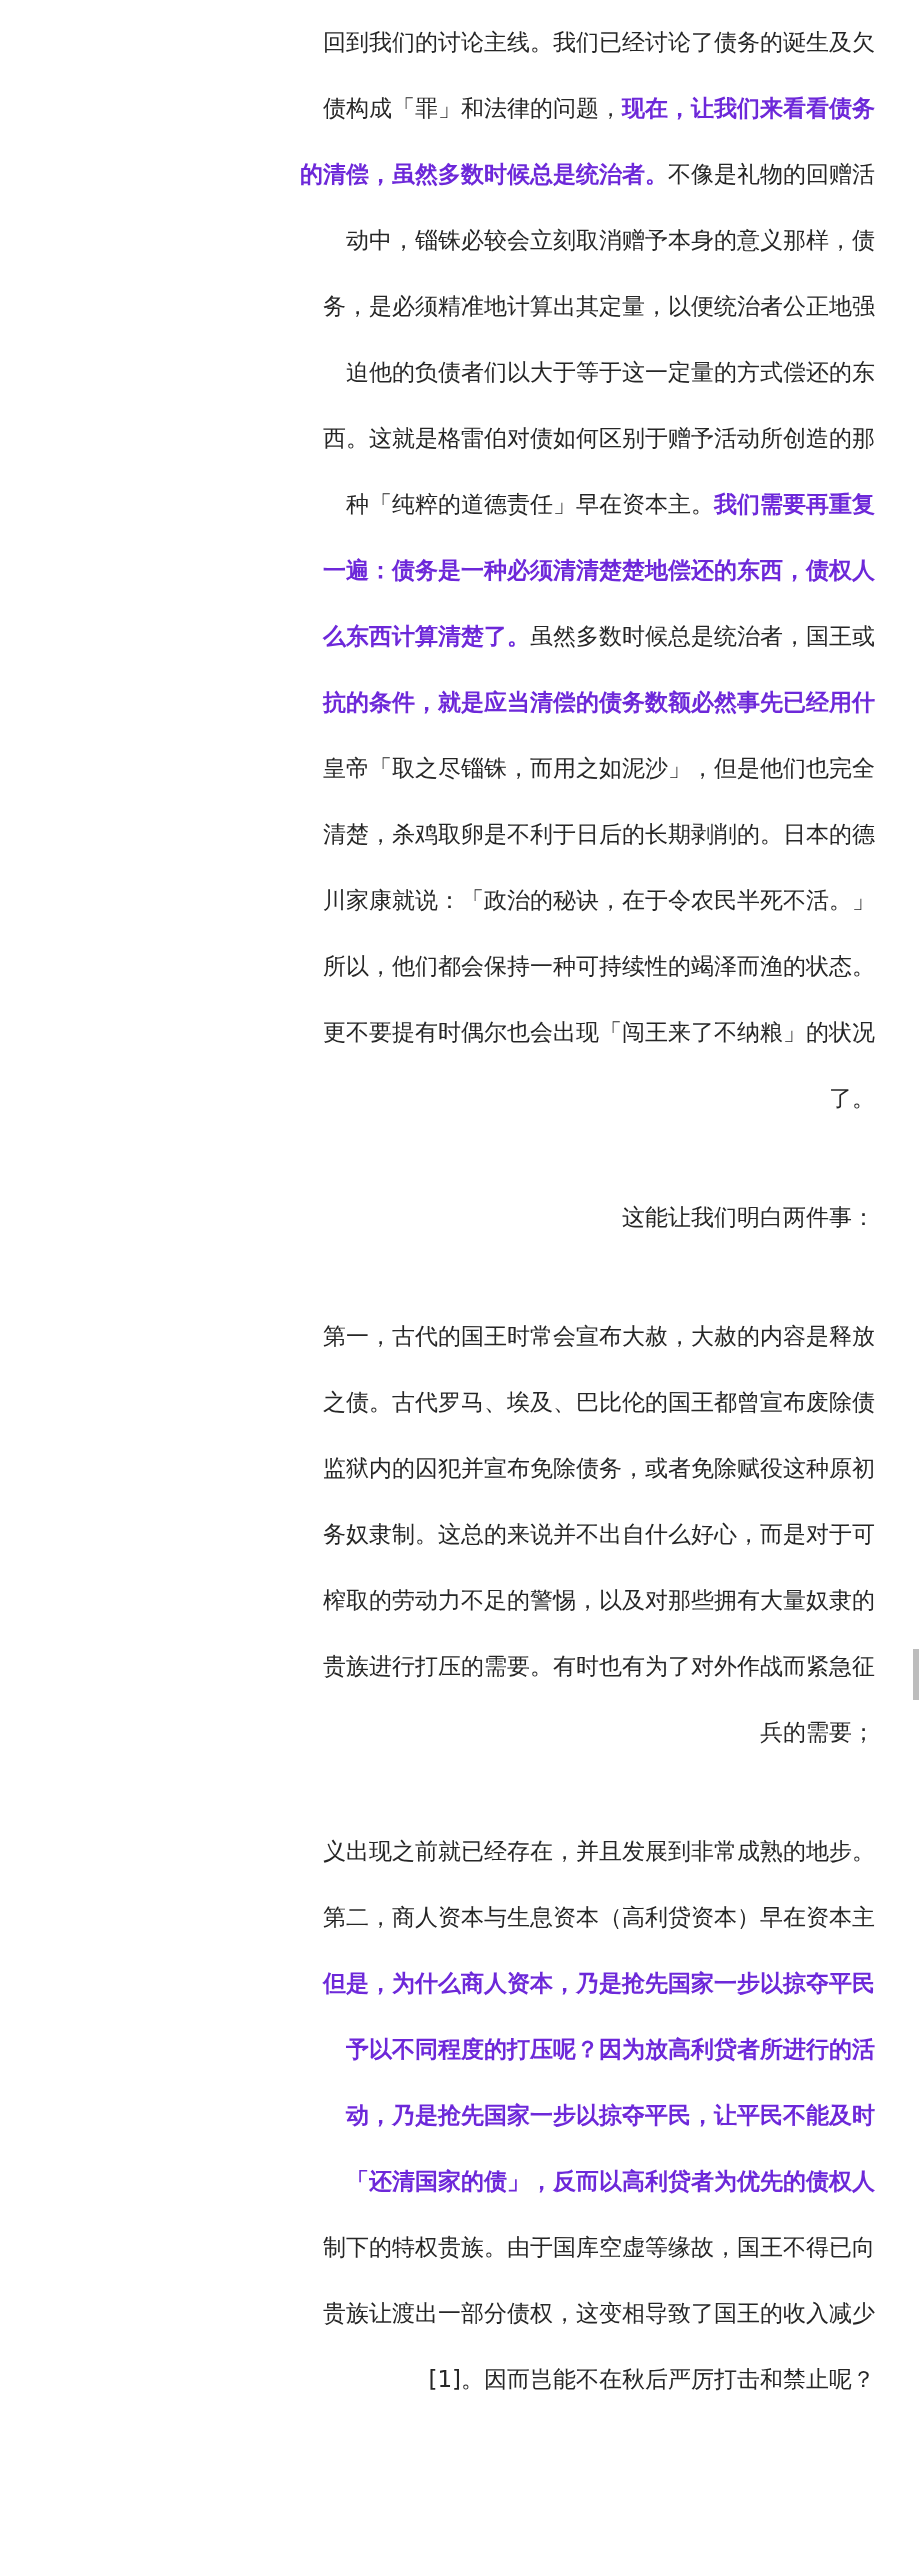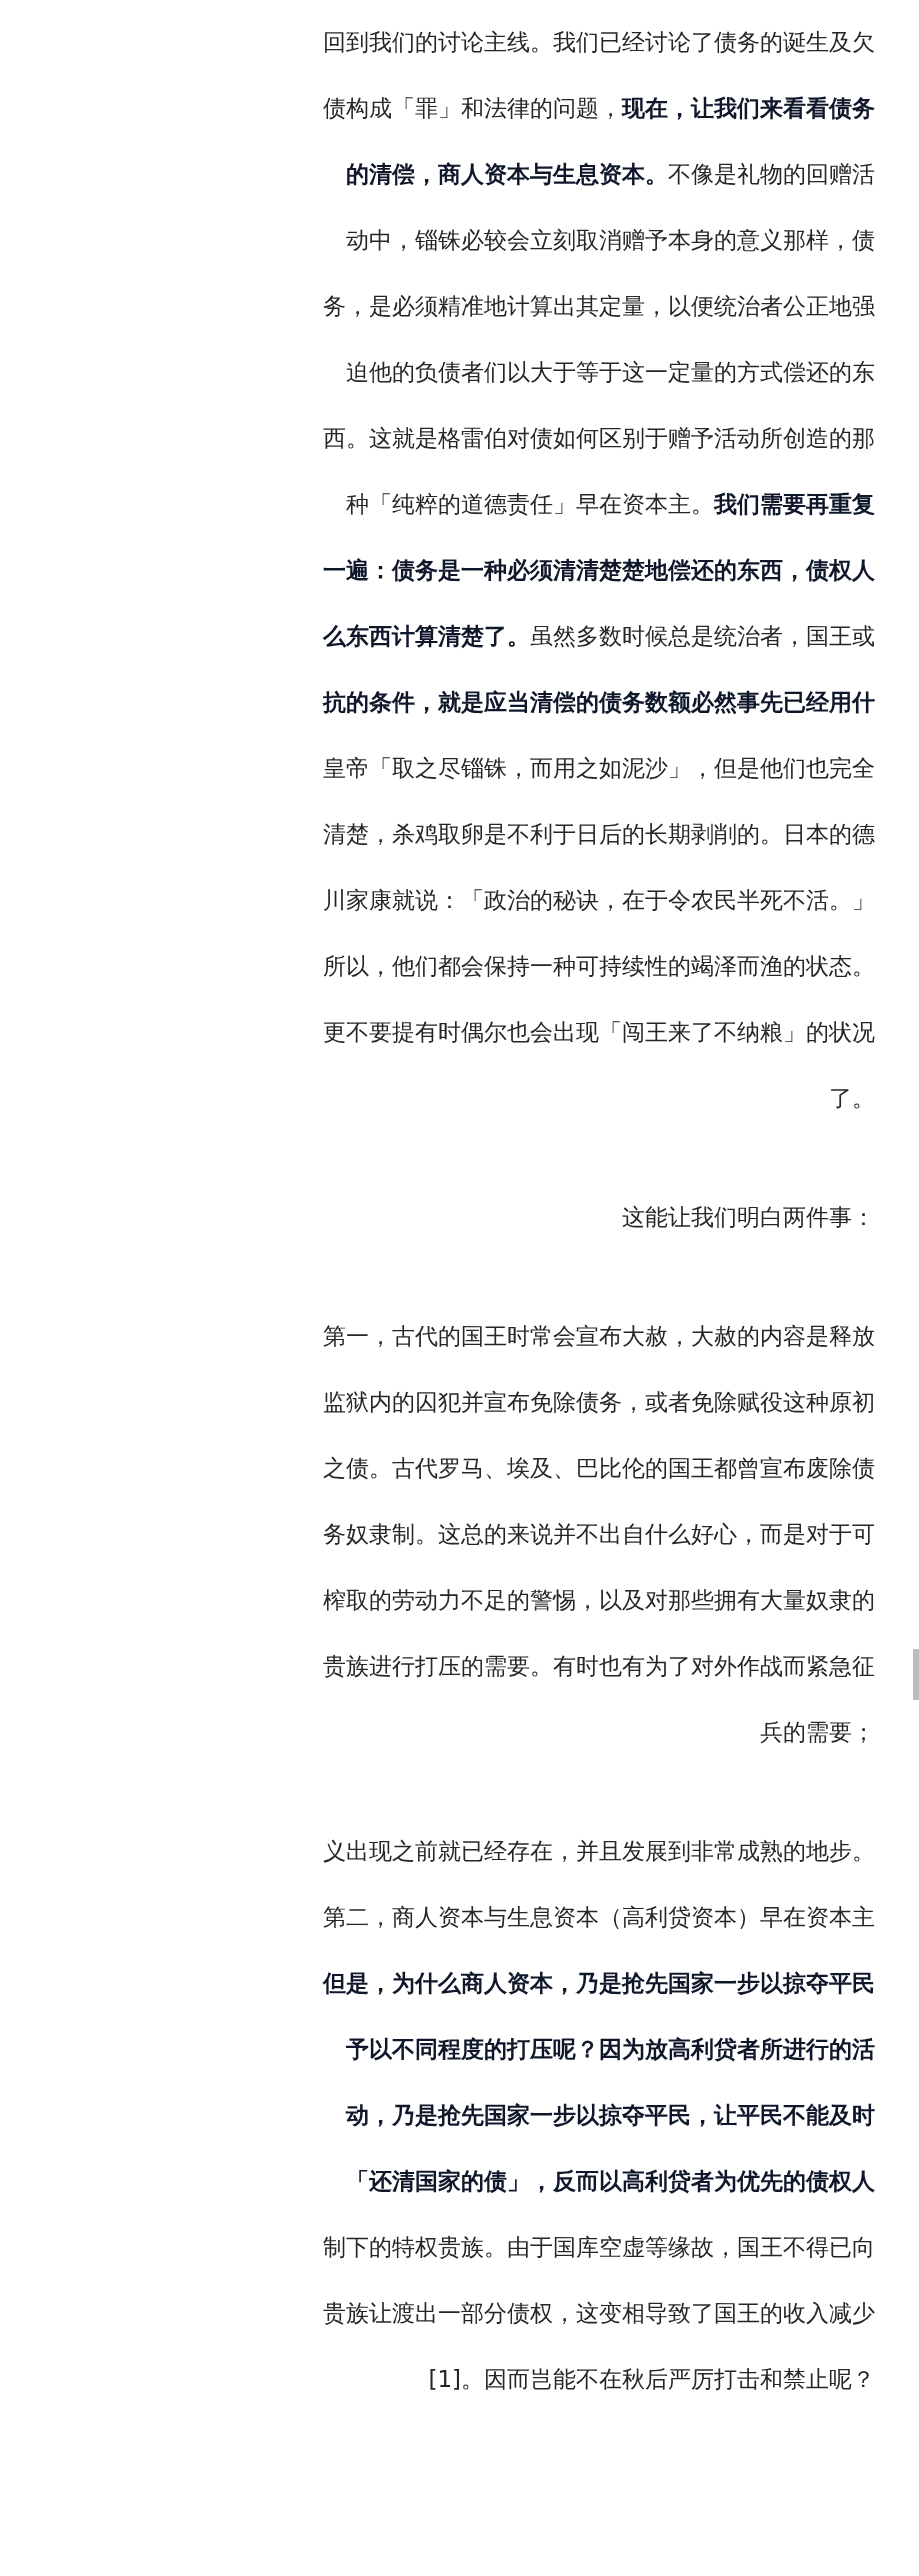--- a/index.html
+++ b/index.html
@@ -20,61 +20,61 @@
   .para { margin: 0 0 53px 0; }
   .line {
     display: block;
     height: 66px;
     line-height: 66px;
     font-size: 23px;
     white-space: nowrap;
     letter-spacing: 0px;
     text-align: right;
   }
-  .seg-b { font-weight: bold; color: #0f172a; }
+  .seg-b { font-weight: bold; color: #6d28d9; }
   .seg-n { font-weight: normal; }
   .scrollbar-thumb {
     position: absolute;
     left: 913px;
     top: 1649px;
     width: 6px;
     height: 51px;
     background: #bdbdbd;
   }
 </style>
 </head>
 <body>
 
 <article class="article" id="article">
     <p class="para">
       <span class="line"><span class="seg-n">回到我们的讨论主线。我们已经讨论了债务的诞生及欠</span></span>
       <span class="line"><span class="seg-n">债构成「罪」和法律的问题，</span><span class="seg-b">现在，让我们来看看债务</span></span>
-      <span class="line"><span class="seg-b">的清偿，商人资本与生息资本。</span><span class="seg-n">不像是礼物的回赠活</span></span>
+      <span class="line"><span class="seg-b">的清偿，虽然多数时候总是统治者。</span><span class="seg-n">不像是礼物的回赠活</span></span>
       <span class="line"><span class="seg-n">动中，锱铢必较会立刻取消赠予本身的意义那样，债</span></span>
       <span class="line"><span class="seg-n">务，是必须精准地计算出其定量，以便统治者公正地强</span></span>
       <span class="line"><span class="seg-n">迫他的负债者们以大于等于这一定量的方式偿还的东</span></span>
       <span class="line"><span class="seg-n">西。这就是格雷伯对债如何区别于赠予活动所创造的那</span></span>
       <span class="line"><span class="seg-n">种「纯粹的道德责任」早在资本主。</span><span class="seg-b">我们需要再重复</span></span>
       <span class="line"><span class="seg-b">一遍：债务是一种必须清清楚楚地偿还的东西，债权人</span></span>
       <span class="line"><span class="seg-b">么东西计算清楚了。</span><span class="seg-n">虽然多数时候总是统治者，国王或</span></span>
       <span class="line"><span class="seg-b">抗的条件，就是应当清偿的债务数额必然事先已经用什</span></span>
       <span class="line"><span class="seg-n">皇帝「取之尽锱铢，而用之如泥沙」，但是他们也完全</span></span>
       <span class="line"><span class="seg-n">清楚，杀鸡取卵是不利于日后的长期剥削的。日本的德</span></span>
       <span class="line"><span class="seg-n">川家康就说：「政治的秘诀，在于令农民半死不活。」</span></span>
       <span class="line"><span class="seg-n">所以，他们都会保持一种可持续性的竭泽而渔的状态。</span></span>
       <span class="line"><span class="seg-n">更不要提有时偶尔也会出现「闯王来了不纳粮」的状况</span></span>
       <span class="line"><span class="seg-n">了。</span></span>
     </p>
     <p class="para">
       <span class="line"><span class="seg-n">这能让我们明白两件事：</span></span>
     </p>
     <p class="para">
       <span class="line"><span class="seg-n">第一，古代的国王时常会宣布大赦，大赦的内容是释放</span></span>
+      <span class="line"><span class="seg-n">之债。古代罗马、埃及、巴比伦的国王都曾宣布废除债</span></span>
       <span class="line"><span class="seg-n">监狱内的囚犯并宣布免除债务，或者免除赋役这种原初</span></span>
-      <span class="line"><span class="seg-n">之债。古代罗马、埃及、巴比伦的国王都曾宣布废除债</span></span>
       <span class="line"><span class="seg-n">务奴隶制。这总的来说并不出自什么好心，而是对于可</span></span>
       <span class="line"><span class="seg-n">榨取的劳动力不足的警惕，以及对那些拥有大量奴隶的</span></span>
       <span class="line"><span class="seg-n">贵族进行打压的需要。有时也有为了对外作战而紧急征</span></span>
       <span class="line"><span class="seg-n">兵的需要；</span></span>
     </p>
     <p class="para">
       <span class="line"><span class="seg-n">义出现之前就已经存在，并且发展到非常成熟的地步。</span></span>
       <span class="line"><span class="seg-n">第二，商人资本与生息资本（高利贷资本）早在资本主</span></span>
       <span class="line"><span class="seg-b">但是，为什么商人资本，乃是抢先国家一步以掠夺平民</span></span>
       <span class="line"><span class="seg-b">予以不同程度的打压呢？因为放高利贷者所进行的活</span></span>

